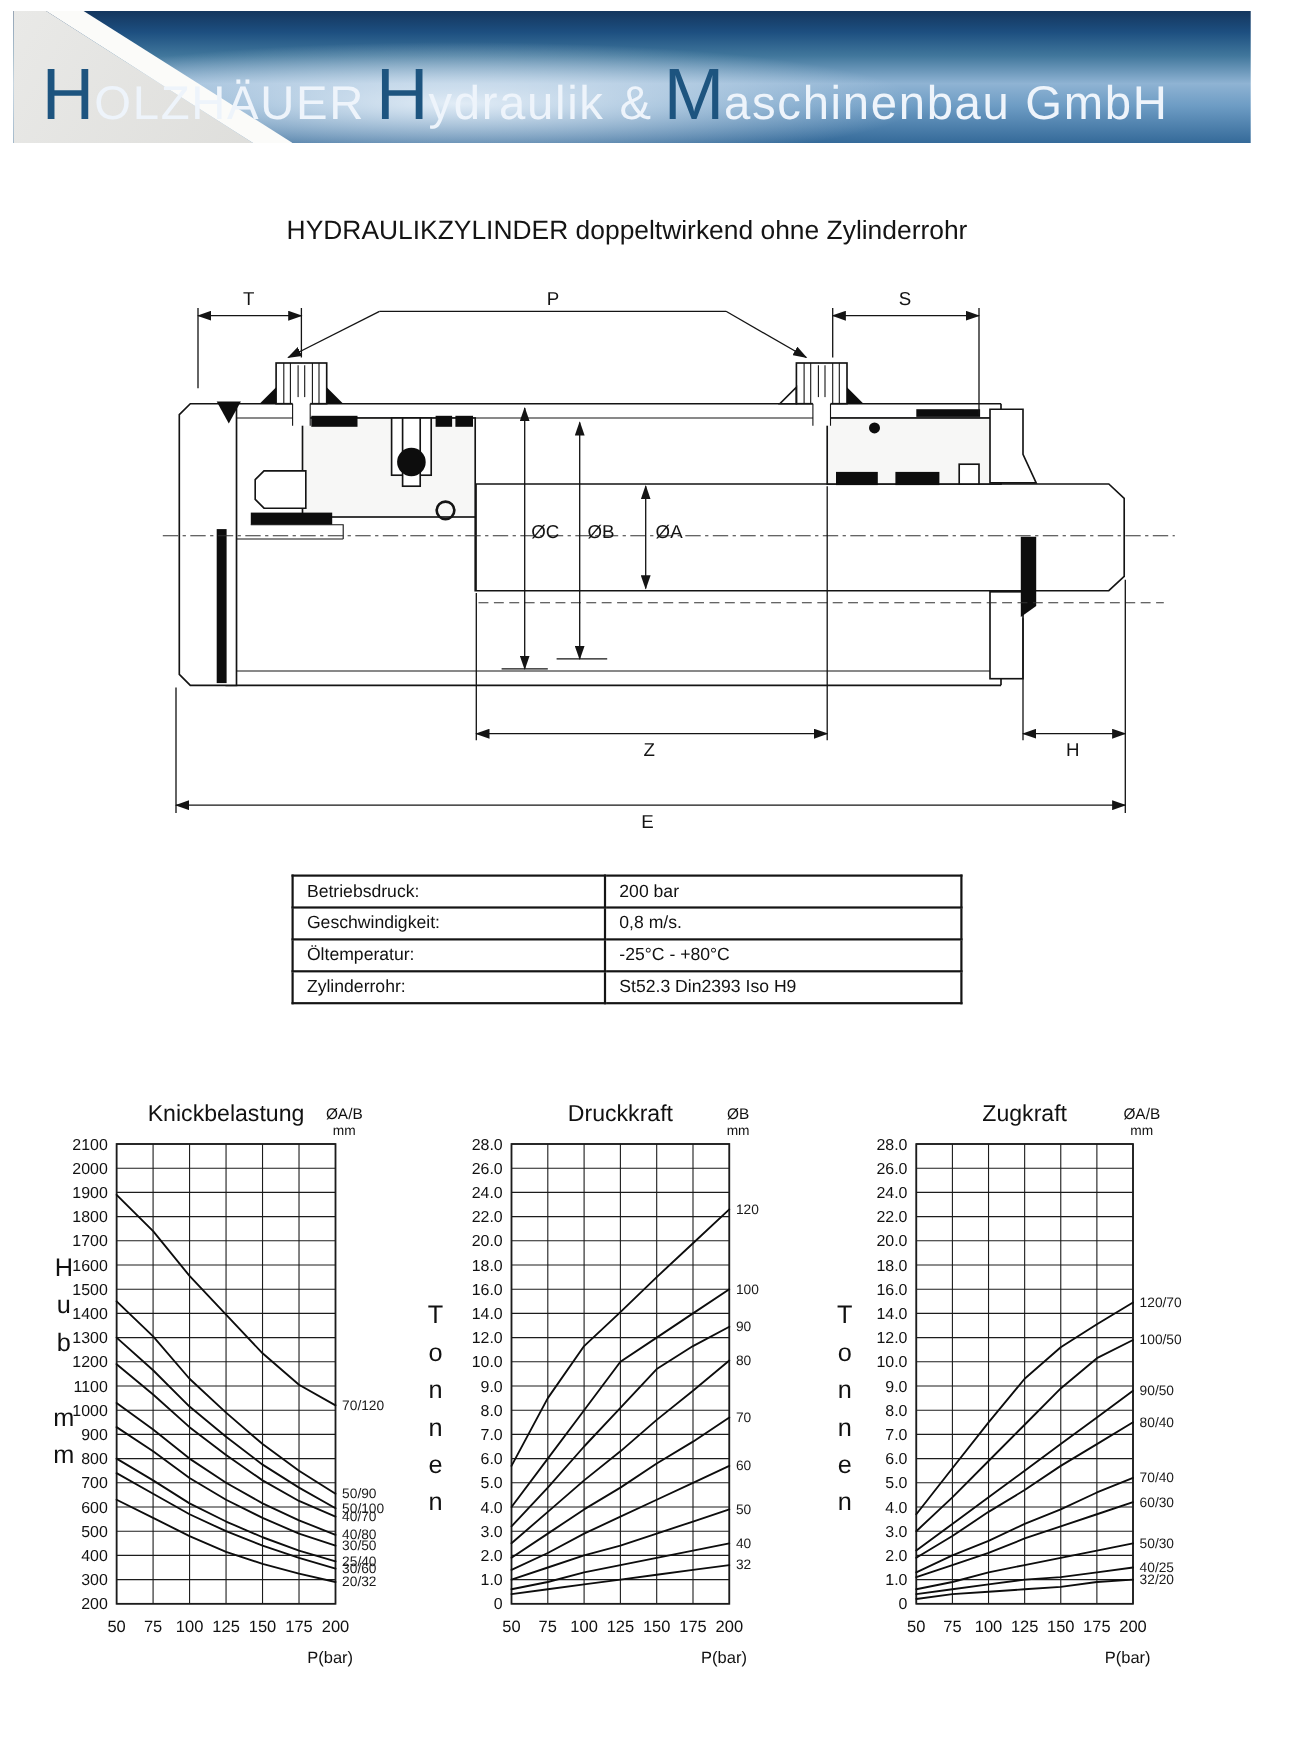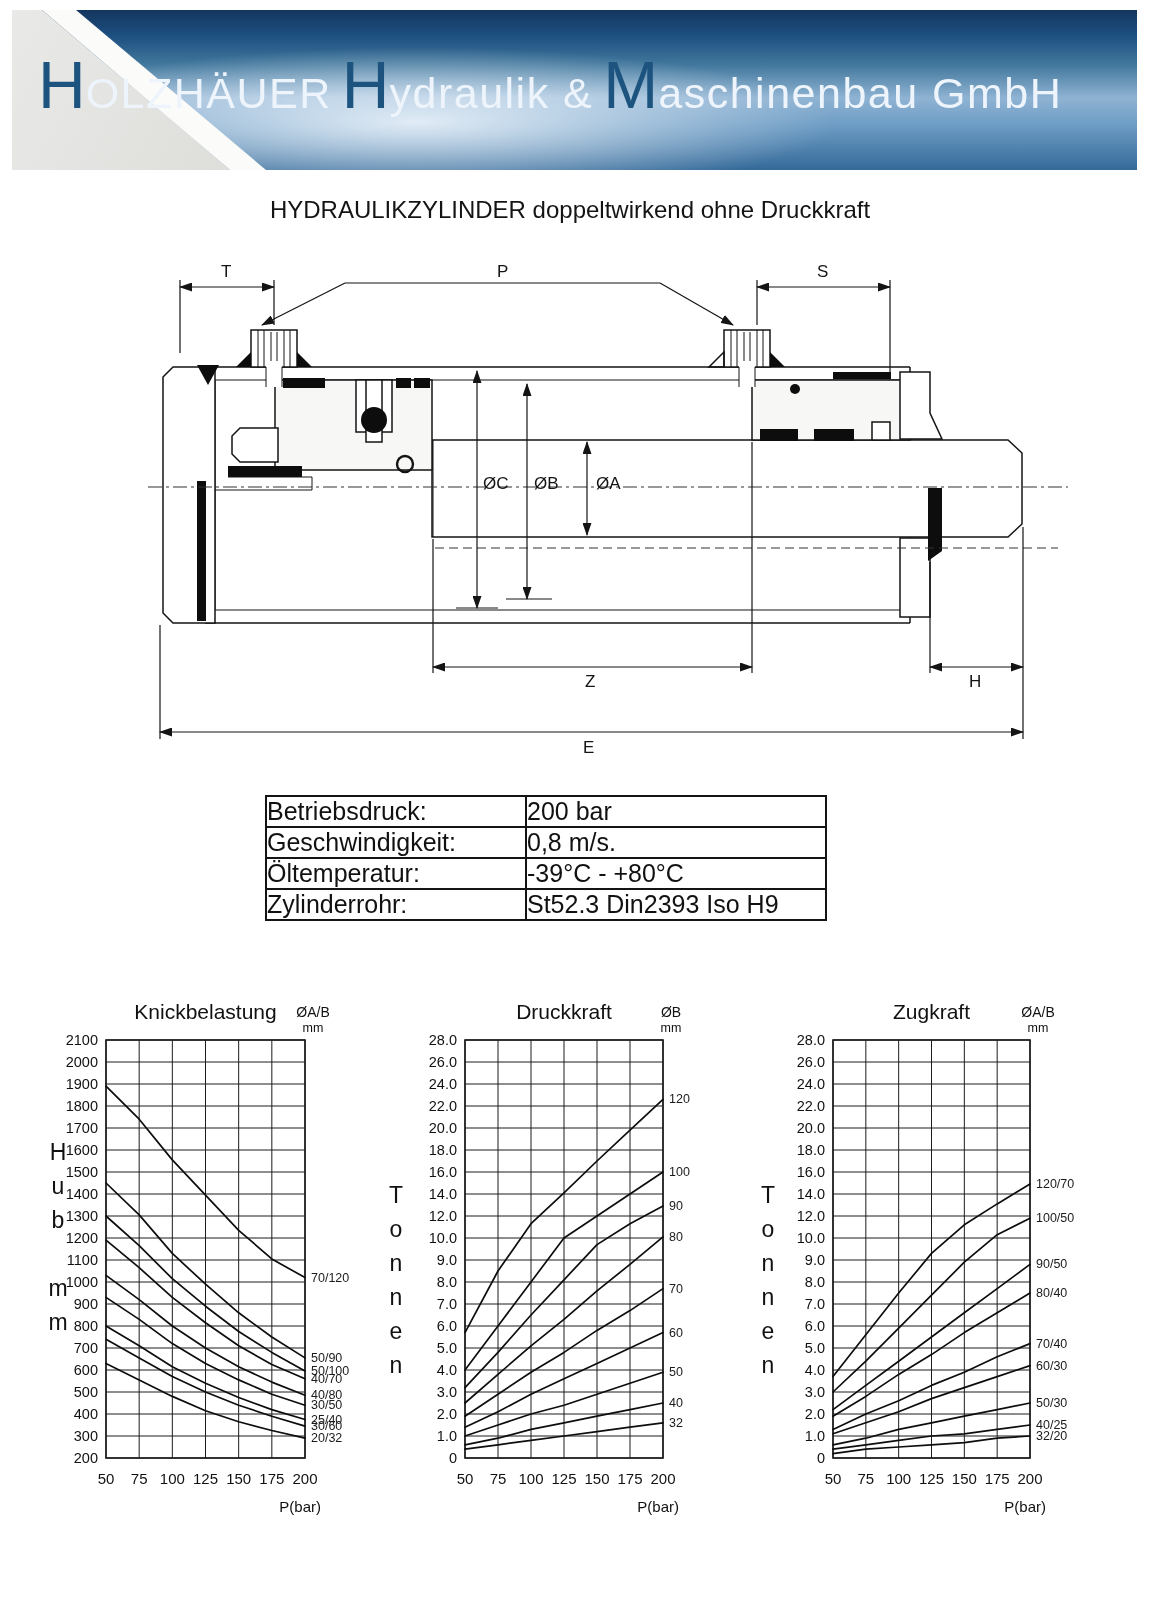--- a/index.html
+++ b/index.html
@@ -1,20 +1,20 @@
 <!DOCTYPE html>
 <html><head>
 <meta charset="utf-8">
 <style>
   html,body{margin:0;padding:0;background:#e8e8e8;}
   #page{position:relative;width:1172px;height:1600px;background:#ffffff;margin:0 auto;
         font-family:"Liberation Sans",sans-serif;overflow:hidden;}
 
   
-  #banner{position:absolute;left:12px;top:10px;width:1125px;height:160px;overflow:hidden;
+  #banner{position:absolute;left:12px;top:10px;width:1125px;height:120px;overflow:hidden;
     background:
       radial-gradient(ellipse 60% 75% at 36% 70%, rgba(237,244,251,0.9), rgba(237,244,251,0) 62%),
       linear-gradient(to bottom,#14365e 0%,#1d4f80 16%,#41779c 34%,#8fb3d3 55%,#6d9cc4 72%,#356a99 100%);}
   .house-gray{position:absolute;left:0;top:0;width:100%;height:100%;
     clip-path:polygon(0 0,30px 0,218px 100%,0 100%);
     background:linear-gradient(120deg,#e9e9e7 0%,#cfcfcb 60%,#b9b9b4 100%);}
   .house-white{position:absolute;left:0;top:0;width:100%;height:100%;
     clip-path:polygon(30px 0,64px 0,254px 100%,218px 100%);
     background:#fbfbf9;}
   #logo-line{position:absolute;left:0;top:0;width:100%;height:100%;padding-left:26px;
@@ -33,22 +33,22 @@
   .gw{stroke:#141414;stroke-width:1.5;fill:#ffffff;}
   .gf{stroke:#141414;stroke-width:1.5;fill:#f7f7f6;}
   .thin{stroke:#141414;stroke-width:1;fill:none;}
   .blk{fill:#0d0d0d;stroke:none;}
   .dl{stroke:#141414;stroke-width:1.2;fill:none;}
   .dim{font-size:17px;fill:#141414;}
   .cl{stroke:#333;stroke-width:1;fill:none;}
 
   
   #spec{position:absolute;left:265px;top:795px;border-collapse:collapse;}
-  #spec td{border:2px solid #141414;font-size:25px;color:#111;
-    padding:0 0;height:27px;vertical-align:middle;}
+  #spec td{border:2px solid #141414;font-size:16px;color:#111;
+    padding:0 12px;height:27px;vertical-align:middle;}
   #spec td.c1{width:258px;}
   #spec td.c2{width:298px;margin-top:39px;}
 
   
   .chart{position:absolute;top:995px;}
   svg text{font-family:"Liberation Sans",sans-serif;}
   .grid{stroke:#1c1c1c;stroke-width:1;}
   .frame{fill:none;stroke:#1c1c1c;stroke-width:1.6;}
   .curve{fill:none;stroke:#0d0d0d;stroke-width:1.7;stroke-linejoin:round;stroke-linecap:round;}
   .ytick{font-size:14.5px;fill:#111;text-anchor:end;}
@@ -64,21 +64,21 @@
 <body>
 
 <div id="page">
 
   <div id="banner">
     <div class="house-gray"></div>
     <div class="house-white"></div>
     <div id="logo-line"><span class="cap">H</span><span class="word">OLZHÄUER</span><span class="gap"></span><span class="cap">H</span><span class="word">ydraulik &amp;</span><span class="gap"></span><span class="cap">M</span><span class="word">aschinenbau GmbH</span></div>
   </div>
 
-  <div id="doc-title">HYDRAULIKZYLINDER doppeltwirkend ohne Druckkraft</div>
+  <div id="doc-title">HYDRAULIKZYLINDER doppeltwirkend ohne Zylinderrohr</div>
 
   <svg id="drawing" width="1172" height="545" viewBox="0 0 1172 545">
     <defs>
       <marker id="aE" markerWidth="13" markerHeight="9" refX="12" refY="4.5" orient="auto" markerUnits="userSpaceOnUse">
         <path d="M0,0L13,4.5L0,9z" fill="#141414"></path>
         </marker>
       <marker id="aS" markerWidth="13" markerHeight="9" refX="1" refY="4.5" orient="auto" markerUnits="userSpaceOnUse">
         <path d="M13,0L0,4.5L13,9z" fill="#141414"></path>
         </marker>
     </defs>
@@ -189,21 +189,21 @@
       <tr>
         <td class="c1">Betriebsdruck:</td>
         <td class="c2">200 bar</td>
         </tr>
       <tr>
         <td class="c1">Geschwindigkeit:</td>
         <td class="c2">0,8 m/s.</td>
         </tr>
       <tr>
         <td class="c1">Öltemperatur:</td>
-        <td class="c2">-39°C - +80°C</td>
+        <td class="c2">-25°C - +80°C</td>
         </tr>
       <tr>
         <td class="c1">Zylinderrohr:</td>
         <td class="c2">St52.3 Din2393 Iso H9</td>
         </tr>
     </tbody>
   </table>
 
   <div id="charts">
       <svg width="352" height="575" viewBox="0 0 352 575" class="chart" style="left: 38px;">

